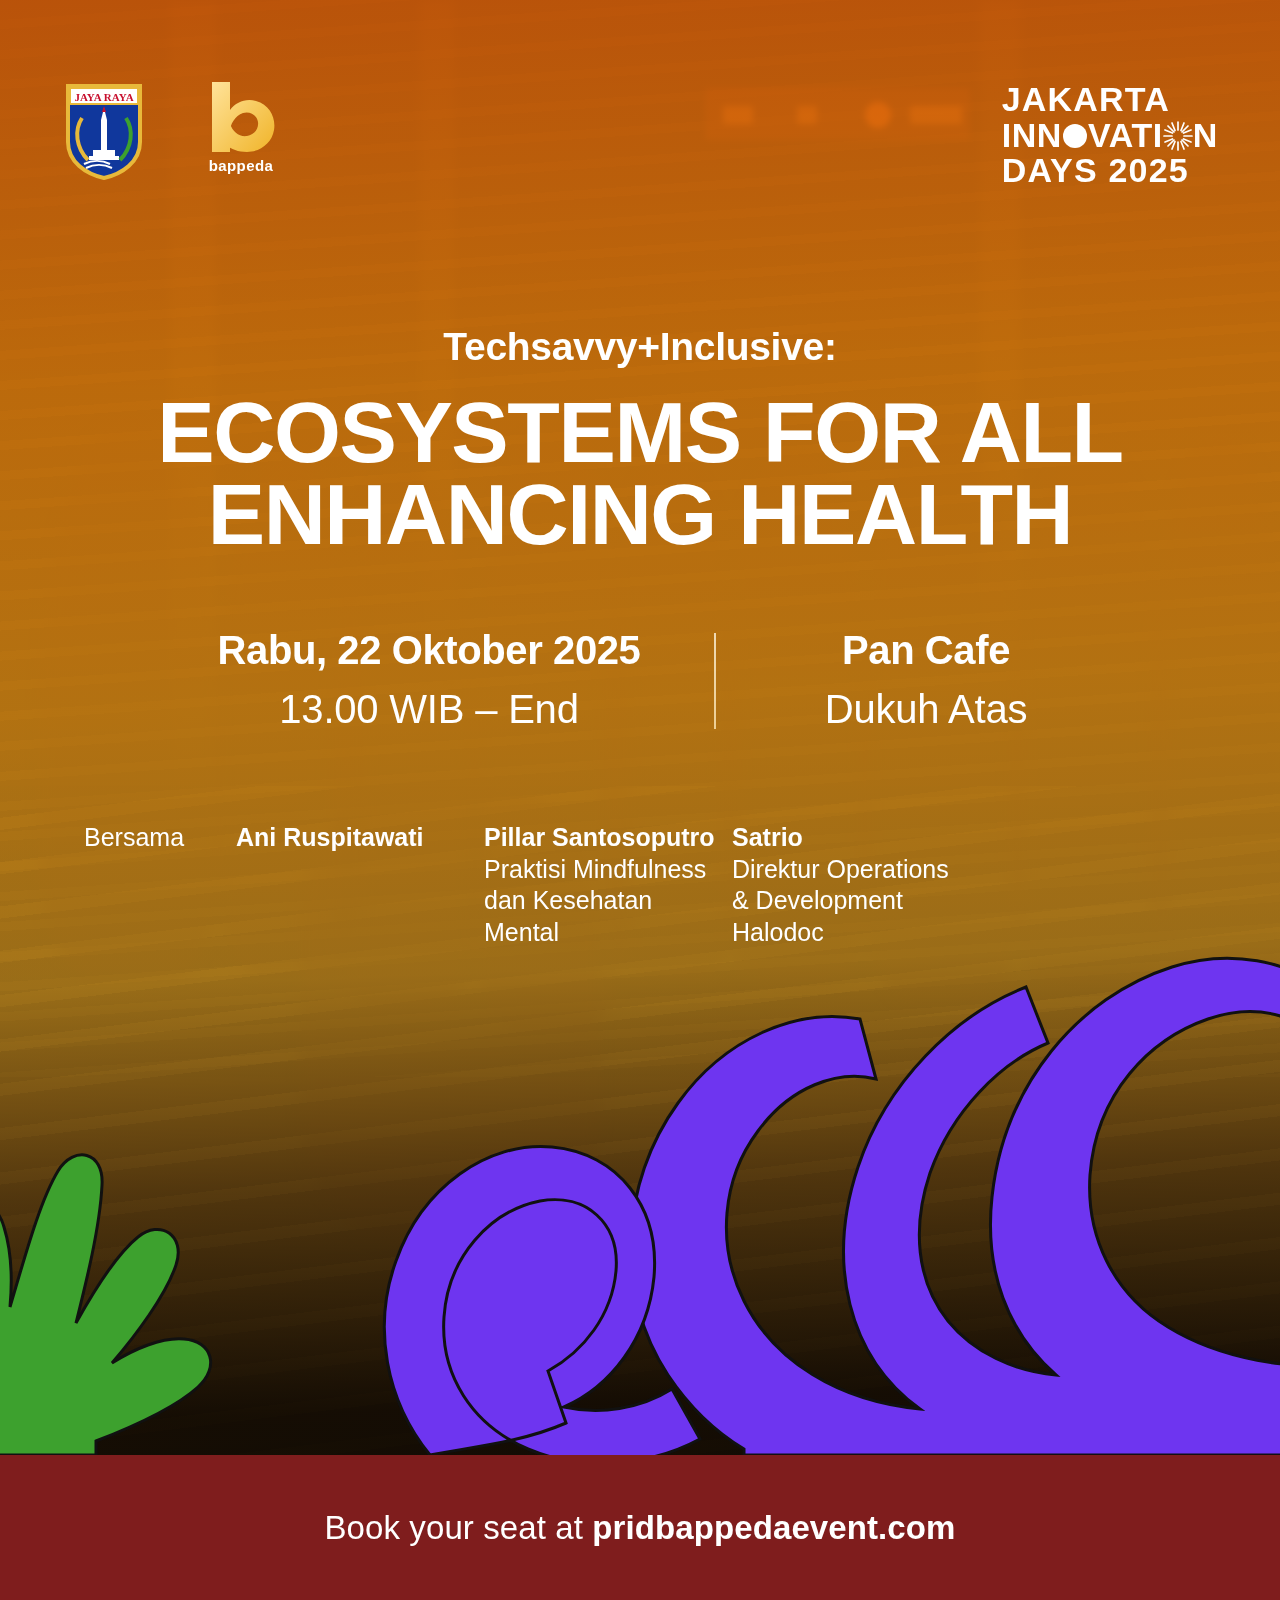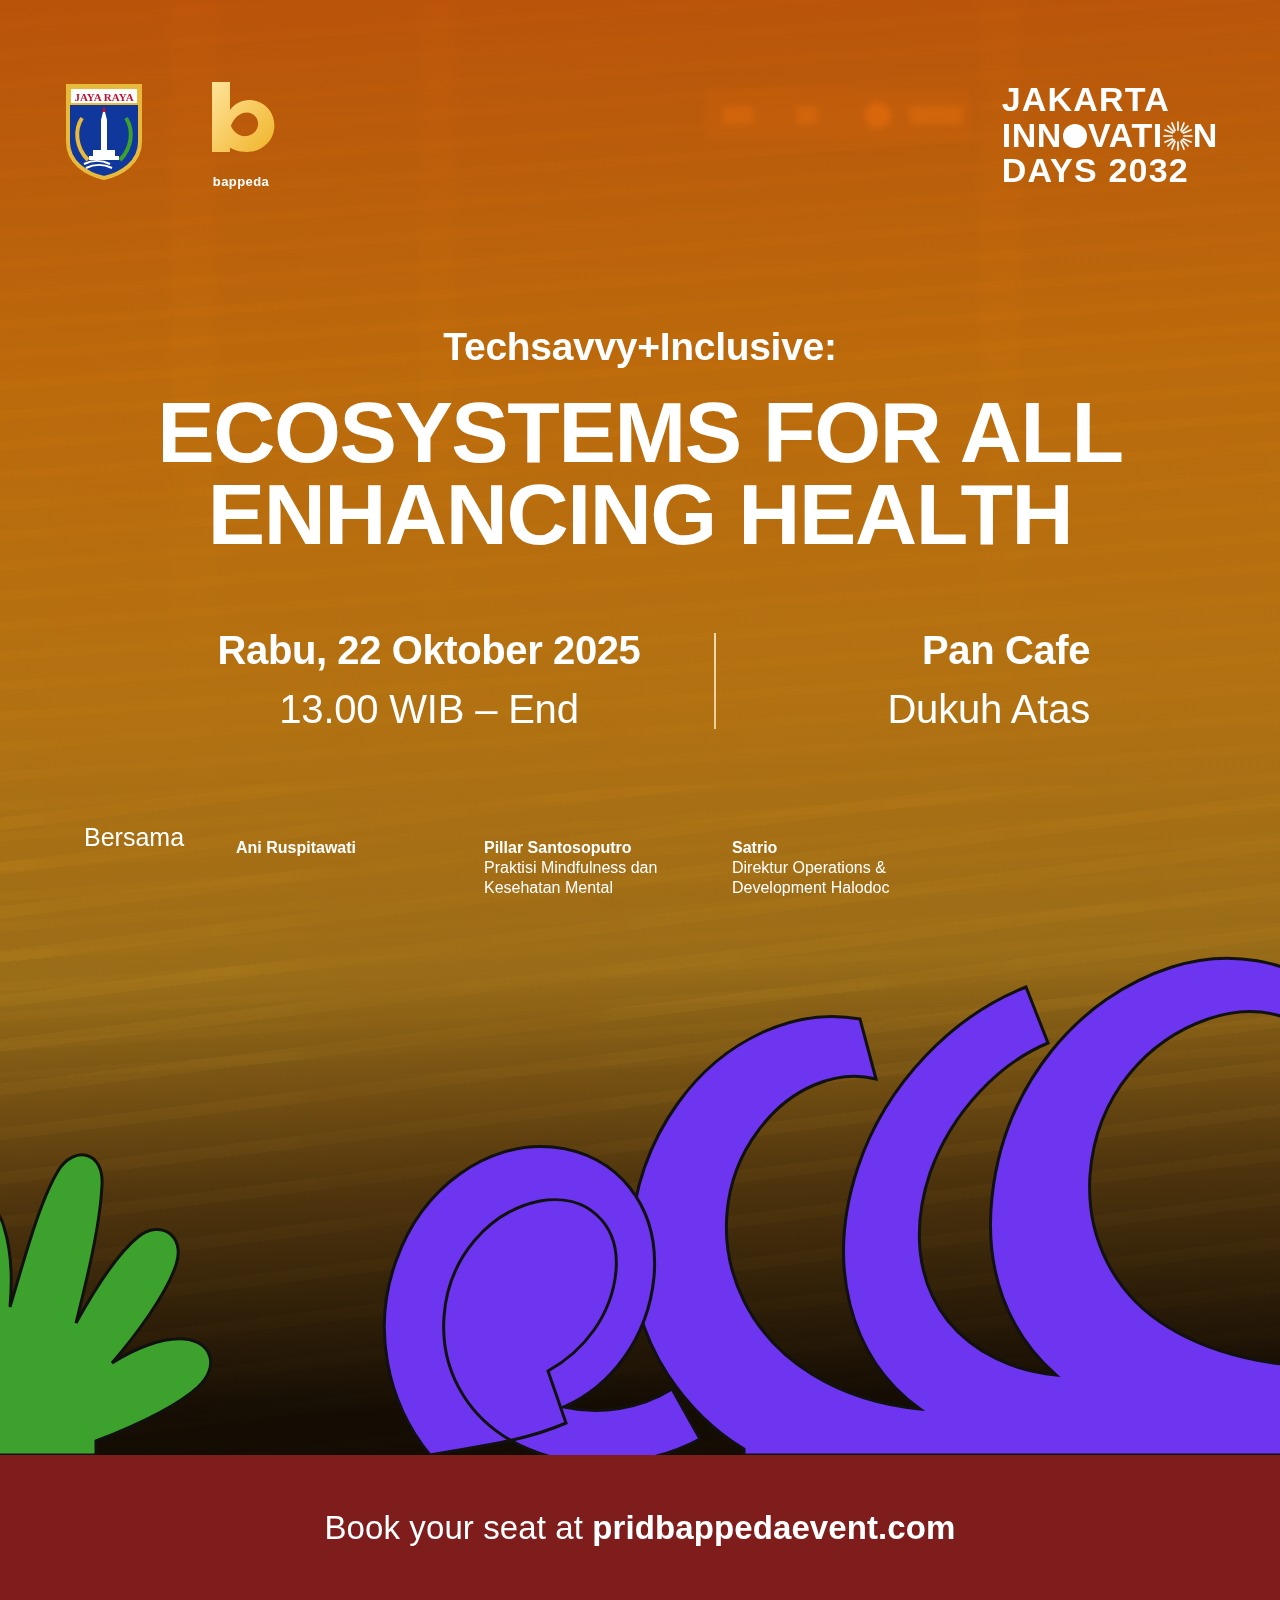--- a/index.html
+++ b/index.html
@@ -119,22 +119,22 @@
 
   
   .crest{ width:84px; height:104px; position:relative; }
   .crest svg{ display:block; width:100%; height:100%; }
 
   
   .bappeda{ width:86px; height:108px; position:relative; padding-top:2px; }
   .bappeda .mark{ width:74px; height:74px; margin:0 auto; }
   .bappeda .mark svg{ display:block; width:100%; height:100%; }
   .bappeda .wordmark{
-    text-align:center; color:#ffffff; font-size:13px; font-weight:bold;
-    letter-spacing:.4px; margin-top:20px;
+    text-align:center; color:#ffffff; font-size:15px; font-weight:bold;
+    letter-spacing:.4px; margin-top:3px;
   }
 
   
   .jid{ text-align:center; padding-top:4px; }
   .jid .ln{
     color:#fff; font-weight:bold; font-size:34px; line-height:1.05;
     letter-spacing:1.2px; display:flex; align-items:center;
     font-family:"Liberation Sans", sans-serif;
   }
   .jid .ln.l2{ letter-spacing:.6px; }
@@ -161,38 +161,38 @@
   }
 
   
   .meta{
     position:absolute; left:0; top:627px; width:1280px;
     display:flex; justify-content:center; align-items:stretch;
     color:#fff;
   }
   .meta .col{ padding:0 46px; }
   .meta .col.left{ text-align:center; width:570px; }
-  .meta .col.right{ text-align:right; width:420px; }
+  .meta .col.right{ text-align:center; width:420px; }
   .meta .vline{
     width:2px; background:linear-gradient(180deg,#fff7e2,#ffe9b8);
     opacity:.78; margin:6px 0 4px 0;
   }
   .meta .m1{ font-size:40px; font-weight:bold; letter-spacing:-.4px; line-height:1.15; }
   .meta .m2{ font-size:40px; font-weight:400; letter-spacing:-.2px; line-height:1.2; margin-top:12px; }
 
   
   .speakers{
     position:absolute; left:84px; top:822px; width:1120px;
     display:flex; align-items:flex-start; color:#fff;
   }
   .bersama{ width:152px; flex:0 0 152px; font-size:25px; line-height:1.25; }
   .sp-cols{ display:flex; flex:1 1 auto; gap:0; }
   .sp{
     flex:0 0 248px; width:248px; padding-right:12px;
-    font-size:16px; line-height:1.26;margin-top:16px;
+    font-size:25px; line-height:1.26;
   }
   .sp .nm{ font-weight:bold; }
   .sp .ro{ font-weight:400; }
 </style>
 </head>
 <body>
 
 <div class="poster">
 
   <div class="photo">
@@ -344,21 +344,21 @@
               <line x1="2" y1="21" x2="9.5" y2="18"></line>
               <line x1="28" y1="9" x2="20.5" y2="12"></line>
               <line x1="28" y1="21" x2="20.5" y2="18"></line>
               <line x1="9" y1="28" x2="12" y2="20.5"></line>
               <line x1="21" y1="28" x2="18" y2="20.5"></line>
             </g>
           </svg>
         </span>
         <span>N</span>
       </div>
-      <div class="ln">DAYS 2032</div>
+      <div class="ln">DAYS 2025</div>
     </div>
   </div>
 
   <div class="headline">
     <div class="kicker">Techsavvy+Inclusive:</div>
     <div class="title">
       <div>ECOSYSTEMS FOR ALL</div>
       <div>ENHANCING HEALTH</div>
     </div>
   </div>

